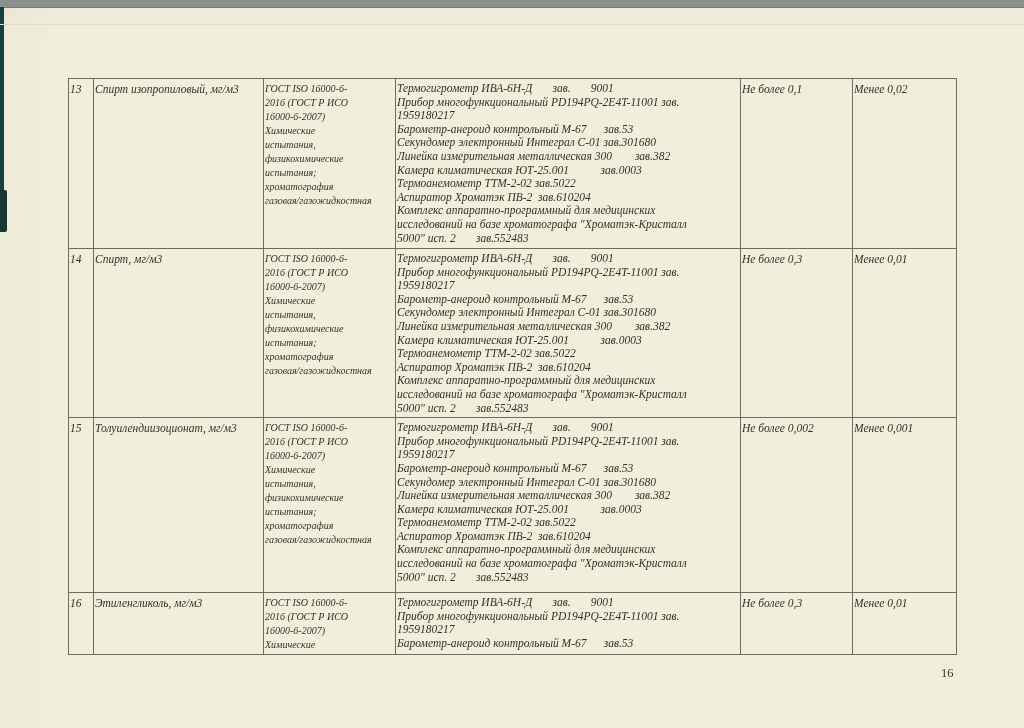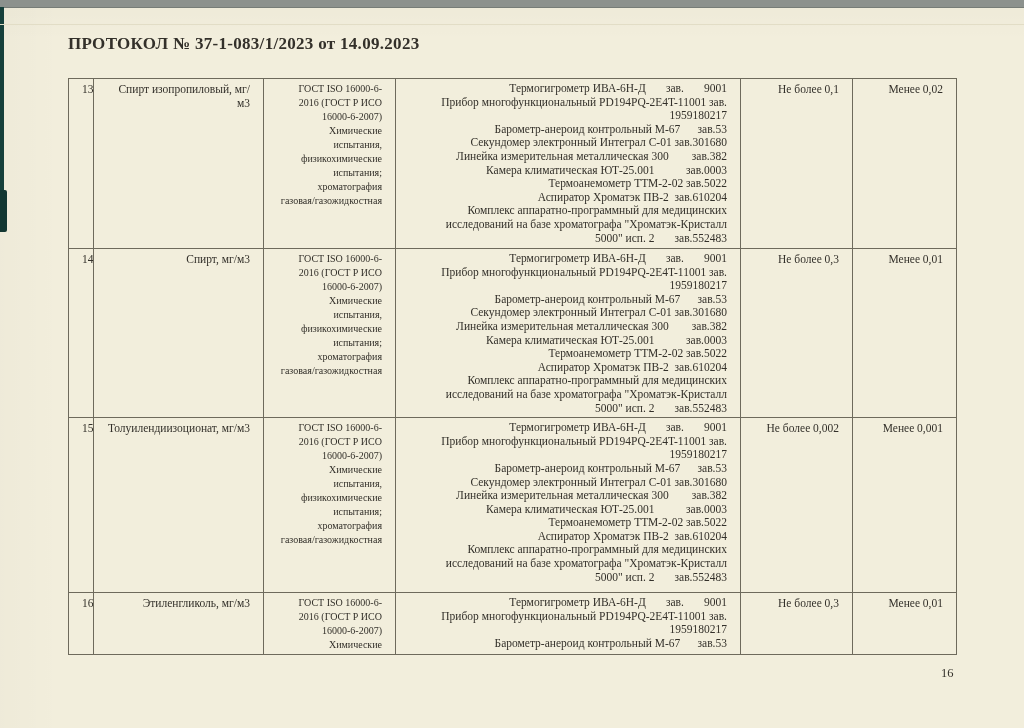--- a/index.html
+++ b/index.html
@@ -61,24 +61,25 @@
     left: 68px;
     top: 78px;
     width: 888px;
     border-collapse: collapse;
     table-layout: fixed;
     font-size: 11.5px;
   }
   .results-table td {
     border: 1px solid #6e6a5c;
     vertical-align: top;
-    text-align: right;
-    padding: 3px 13px 2px;
+    text-align: left;
+    padding: 3px 1px 2px;
     line-height: 14px;
     overflow: hidden;
+    font-style: italic;
   }
   tbody tr:nth-child(1) { height: 170px; }
   tbody tr:nth-child(2) { height: 140px; }
   tbody tr:nth-child(3) { height: 175px; }
   tbody tr:nth-child(4) { height: 60px; }
   .c-sub { padding-left: 3px; padding-right: 3px; margin-top: 20px; }
   .c-method { font-size: 10px; }
   .c-method .line { line-height: 14px; }
   .c-equip .line {
     white-space: pre-wrap;
@@ -93,21 +94,20 @@
 </style>
 </head>
 <body>
 
 <div class="paper">
   <div class="edge-top"></div>
   <div class="edge-left-a"></div>
   <div class="edge-left-b"></div>
   <div class="fold-line"></div>
 
-  <h1 class="title">ПРОТОКОЛ № 37-1-083/1/2023 от 14.09.2023</h1>
 
   <table class="results-table">
     <colgroup>
       <col style="width:25px">
       <col style="width:170px">
       <col style="width:132px">
       <col style="width:345px">
       <col style="width:112px">
       <col style="width:104px">
     </colgroup>

